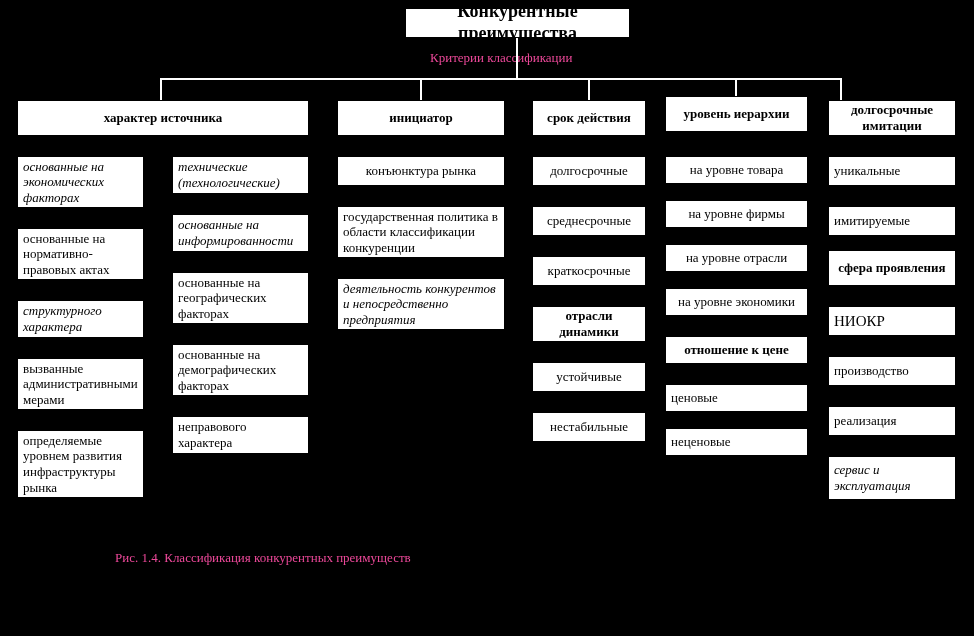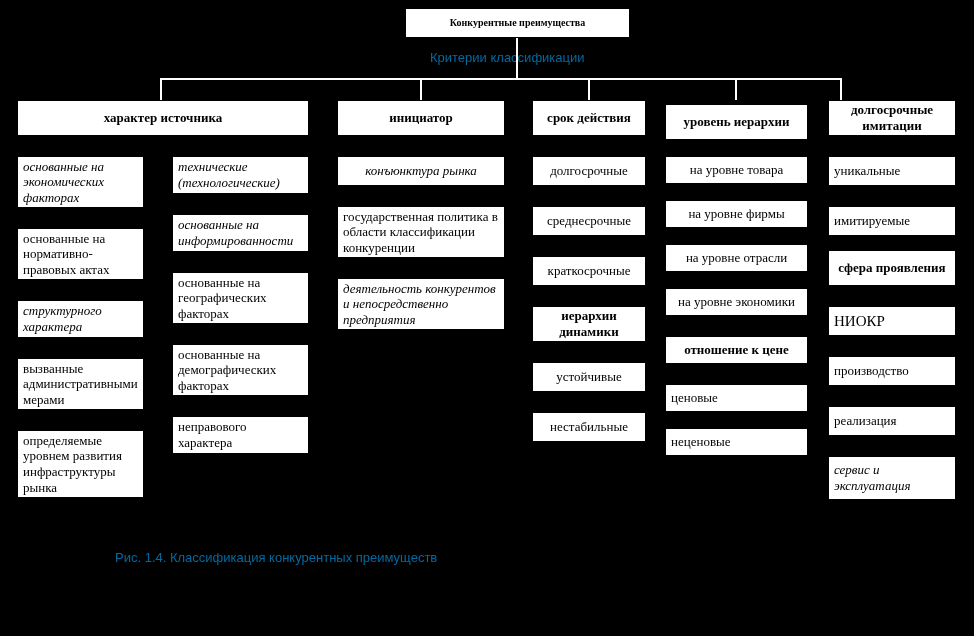--- a/index.html
+++ b/index.html
@@ -22,71 +22,71 @@
     text-align: center;
     padding: 3px 5px;
     font-size: 13px;
     line-height: 1.2;
   }
   .box.left { justify-content: flex-start; text-align: left; }
   .hdr { font-weight: bold; }
   .it { font-style: italic; }
   .faded {
     position: absolute;
-    color: #0369a1;
+    color: #ec4899;
     font-size: 13px;
-    font-family: Liberation Sans, sans-serif;
+    font-family: Liberation Serif, serif;
   }
   .line {
     position: absolute;
     background: #fff;
   }
 </style>
 </head>
 <body>
 
-<div class="box hdr" style="left:405px; top:8px; width:225px; height:30px; font-size:10px;">Конкурентные преимущества</div>
+<div class="box hdr" style="left:405px; top:8px; width:225px; height:30px; font-size:18px;">Конкурентные преимущества</div>
 
 <div class="faded" style="left:430px; top:50px;">Критерии классификации</div>
 
 <div class="line" style="left:516px; top:38px; width:2px; height:40px;"></div>
 <div class="line" style="left:160px; top:78px; width:680px; height:2px;"></div>
 <div class="line" style="left:160px; top:78px; width:2px; height:22px;"></div>
 <div class="line" style="left:420px; top:78px; width:2px; height:22px;"></div>
 <div class="line" style="left:588px; top:78px; width:2px; height:22px;"></div>
 <div class="line" style="left:735px; top:78px; width:2px; height:22px;"></div>
 <div class="line" style="left:840px; top:78px; width:2px; height:22px;"></div>
 
 <div class="box hdr" style="left:17px; top:100px; width:292px; height:36px;">характер источника</div>
 <div class="box hdr" style="left:337px; top:100px; width:168px; height:36px;">инициатор</div>
 <div class="box hdr" style="left:532px; top:100px; width:114px; height:36px;">срок действия</div>
-<div class="box hdr" style="left:665px; top:104px; width:143px; height:36px;font-family:Liberation Serif, serif;">уровень иерархии</div>
+<div class="box hdr" style="left:665px; top:96px; width:143px; height:36px;font-family:Liberation Serif, serif;">уровень иерархии</div>
 <div class="box hdr" style="left:828px; top:100px; width:128px; height:36px;">долгосрочные имитации</div>
 
 <div class="box it left" style="left:17px; top:156px; width:127px; height:52px;">основанные на экономических факторах</div>
 <div class="box left" style="left:17px; top:228px; width:127px; height:52px;">основанные на нормативно-правовых актах</div>
 <div class="box it left" style="left:17px; top:300px; width:127px; height:38px;">структурного характера</div>
 <div class="box left" style="left:17px; top:358px; width:127px; height:52px;">вызванные административными мерами</div>
 <div class="box left" style="left:17px; top:430px; width:127px; height:68px;">определяемые уровнем развития инфраструктуры рынка</div>
 
 <div class="box it left" style="left:172px; top:156px; width:137px; height:38px;">технические (технологические)</div>
 <div class="box it left" style="left:172px; top:214px; width:137px; height:38px;">основанные на информированности</div>
 <div class="box left" style="left:172px; top:272px; width:137px; height:52px;">основанные на географических факторах</div>
 <div class="box left" style="left:172px; top:344px; width:137px; height:52px;">основанные на демографических факторах</div>
 <div class="box left" style="left:172px; top:416px; width:137px; height:38px;">неправового характера</div>
 
-<div class="box" style="left:337px; top:156px; width:168px; height:30px;font-style:italic;">конъюнктура рынка</div>
+<div class="box" style="left:337px; top:156px; width:168px; height:30px;">конъюнктура рынка</div>
 <div class="box left" style="left:337px; top:206px; width:168px; height:52px;">государственная политика в области классификации конкуренции</div>
 <div class="box it left" style="left:337px; top:278px; width:168px; height:52px;">деятельность конкурентов и непосредственно предприятия</div>
 
 <div class="box" style="left:532px; top:156px; width:114px; height:30px;">долгосрочные</div>
 <div class="box" style="left:532px; top:206px; width:114px; height:30px;">среднесрочные</div>
 <div class="box" style="left:532px; top:256px; width:114px; height:30px;">краткосрочные</div>
 
-<div class="box hdr" style="left:532px; top:306px; width:114px; height:36px;">иерархии динамики</div>
+<div class="box hdr" style="left:532px; top:306px; width:114px; height:36px;">отрасли динамики</div>
 <div class="box" style="left:532px; top:362px; width:114px; height:30px;">устойчивые</div>
 <div class="box" style="left:532px; top:412px; width:114px; height:30px;">нестабильные</div>
 
 <div class="box" style="left:665px; top:156px; width:143px; height:28px;">на уровне товара</div>
 <div class="box" style="left:665px; top:200px; width:143px; height:28px;">на уровне фирмы</div>
 <div class="box" style="left:665px; top:244px; width:143px; height:28px;">на уровне отрасли</div>
 <div class="box" style="left:665px; top:288px; width:143px; height:28px;">на уровне экономики</div>
 
 <div class="box hdr" style="left:665px; top:336px; width:143px; height:28px;">отношение к цене</div>
 <div class="box left" style="left:665px; top:384px; width:143px; height:28px;">ценовые</div>

